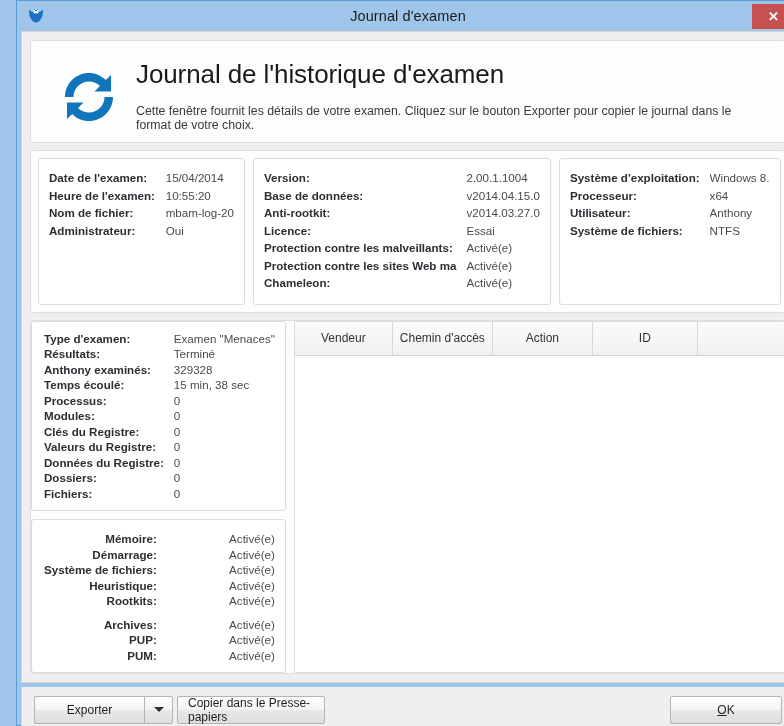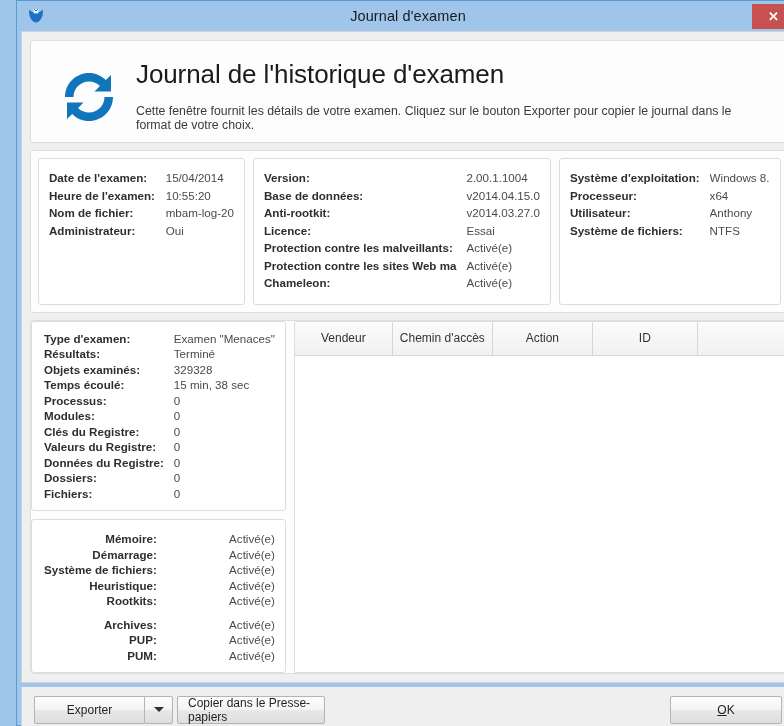--- a/index.html
+++ b/index.html
@@ -394,21 +394,21 @@
             <tbody>
               <tr>
                 <td class="k">Type d'examen:</td>
                 <td class="v">Examen "Menaces"</td>
               </tr>
               <tr>
                 <td class="k">Résultats:</td>
                 <td class="v">Terminé</td>
               </tr>
               <tr>
-                <td class="k">Objets examinés:</td>
+                <td class="k">Anthony examinés:</td>
                 <td class="v">329328</td>
               </tr>
               <tr>
                 <td class="k">Temps écoulé:</td>
                 <td class="v">15 min, 38 sec</td>
               </tr>
               <tr>
                 <td class="k">Processus:</td>
                 <td class="v">0</td>
               </tr>

